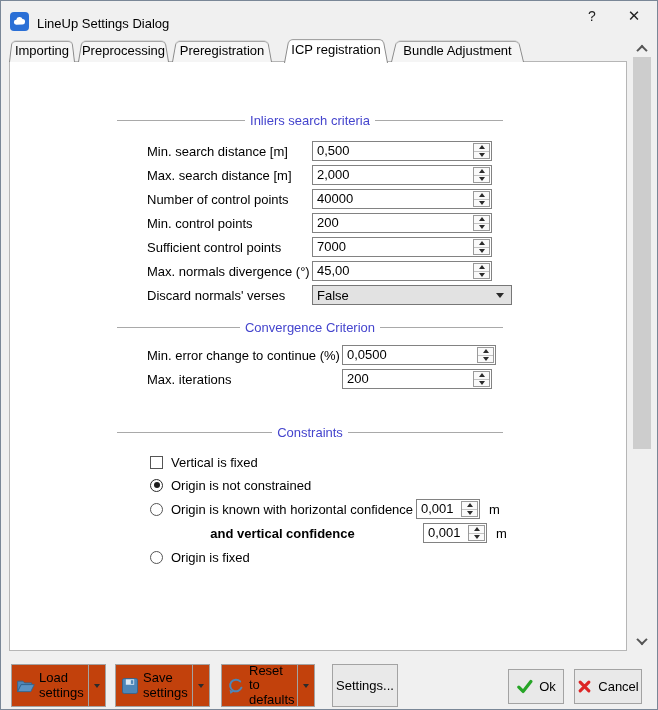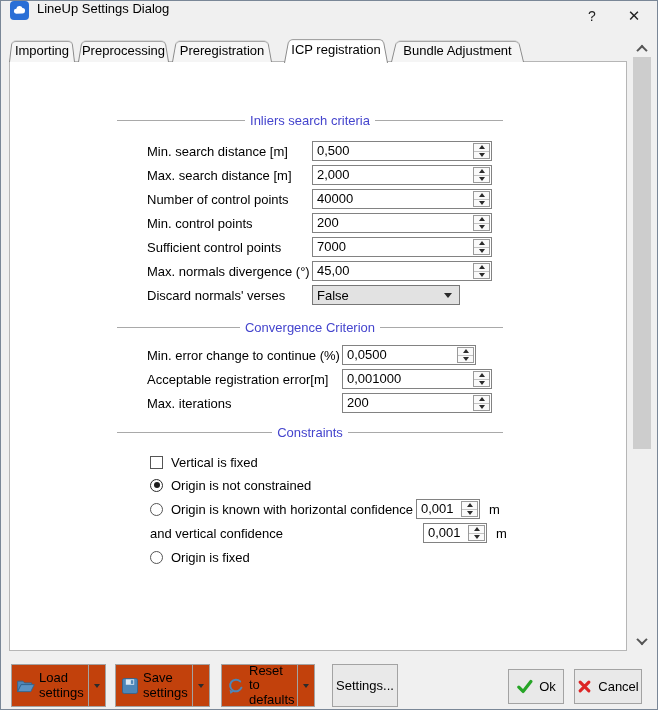--- a/index.html
+++ b/index.html
@@ -3,21 +3,21 @@
 <meta charset="utf-8">
 <style>
   html,body{margin:0;padding:0;background:#ffffff;}
   *{box-sizing:border-box;}
   .dialog{
     position:relative;width:658px;height:710px;background:#f0f0f0;
     border:1px solid #7a8797;font-family:"Liberation Sans",sans-serif;
     font-size:13px;color:#000;overflow:hidden;
   }
   
-  .titlebar{position:absolute;left:0;top:0;width:100%;height:30px;display:flex;align-items:flex-start;background:#f0f0f0;}
+  .titlebar{position:absolute;left:0;top:0;width:100%;height:30px;display:flex;align-items:flex-end;background:#f0f0f0;}
   .appicon{width:19px;height:19px;margin-left:9px;border-radius:4px;background:#2a6fd6;display:flex;align-items:center;justify-content:center;}
   .titletext{margin-left:8px;font-size:13px;}
   .tbspacer{flex:1;}
   .tbbtn{width:42px;height:30px;display:flex;align-items:center;justify-content:center;font-size:14px;color:#222;}
   .tbbtn.close{margin-right:2px;font-size:15px;}
   
   .tabbar{position:absolute;left:8px;top:38px;height:23px;display:flex;z-index:2;}
   .tab{position:relative;height:23px;line-height:23px;text-align:center;margin-right:3px;cursor:default;}
   .tab::before{content:"";position:absolute;inset:0;background:#f5f5f5;border:1px solid #8a8a8a;border-bottom:none;
     border-radius:5px 5px 0 0;transform:perspective(24px) rotateX(5deg);transform-origin:bottom;}
@@ -34,30 +34,30 @@
   .lbl{width:165px;}
   .lbl.wide{width:195px;}
   .spin{width:180px;height:20px;background:#fff;border:1px solid #828282;display:flex;align-items:stretch;}
   .spin .val{flex:1;padding:1px 4px 0 4px;overflow:hidden;white-space:nowrap;}
   .spinbtns{width:17px;margin:1px;border:1px solid #9a9a9a;background:#fafafa;display:flex;flex-direction:column;}
   .sb{flex:1;display:flex;align-items:center;justify-content:center;}
   .sb.dn{border-top:1px solid #c2c2c2;}
   .tri-up{width:0;height:0;border-left:3.5px solid transparent;border-right:3.5px solid transparent;border-bottom:4px solid #2b2b2b;}
   .tri-down{width:0;height:0;border-left:3.5px solid transparent;border-right:3.5px solid transparent;border-top:4px solid #2b2b2b;}
   .tri-down.big{border-left-width:4.5px;border-right-width:4.5px;border-top-width:5px;}
-  .combo{width:148px;height:20px;background:#e2e2e2;border:1px solid #777;display:flex;align-items:center;padding:0 7px 0 4px;}
+  .combo{width:200px;height:20px;background:#e2e2e2;border:1px solid #777;display:flex;align-items:center;padding:0 7px 0 4px;}
   .combo .val{flex:1;}
   
   .crow{position:absolute;left:140px;height:20px;display:flex;align-items:center;}
   .checkbox{width:13px;height:13px;border:1px solid #555;background:#fff;margin-right:8px;flex:none;}
   .radio{width:13px;height:13px;border:1px solid #555;background:#fff;border-radius:50%;margin-right:8px;flex:none;display:flex;align-items:center;justify-content:center;}
   .radio.checked{border-color:#2b2b2b;}
   .radio.checked .dot{width:6px;height:6px;border-radius:50%;background:#1e1e1e;}
   .cl-fixed{width:245px;}
-  .cl-right{width:265px;text-align:left;padding-right:0;}
+  .cl-right{width:265px;text-align:center;padding-right:0;font-weight:bold;}
   .spin.small{width:64px;margin-left:0;}
   .unit{margin-left:9px;}
   
   .vscroll{position:absolute;left:632px;top:40px;width:18px;height:608px;background:#f0f0f0;}
   .chev{width:8px;height:8px;border-left:2px solid #555;border-top:2px solid #555;}
   .scrollup{position:absolute;left:0;top:0;width:18px;height:16px;display:flex;align-items:center;justify-content:center;}
   .scrollup .chev{transform:rotate(45deg) translate(1px,1px);}
   .scrolldown{position:absolute;left:0;bottom:0;width:18px;height:16px;display:flex;align-items:center;justify-content:center;}
   .scrolldown .chev{transform:rotate(225deg) translate(1px,1px);}
   .thumb{position:absolute;left:0;top:16px;width:18px;height:392px;background:#cdcdcd;}
@@ -201,47 +201,33 @@
       </div>
     </div>
 
     <div class="sechead" style="top:258px">
       <span>Convergence Criterion</span>
     </div>
     <div class="rows" style="top:283px">
 
       <div class="row">
         <span class="lbl wide">Min. error change to continue (%)</span>
-        <div class="spin" style="width:134px">
+        <div class="spin" style="width:154px">
           <span class="val">0,0500</span>
           <div class="spinbtns">
             <div class="sb up">
                 <i class="tri-up"></i>
               </div>
             <div class="sb dn">
                 <i class="tri-down"></i>
               </div>
           </div>
         </div>
       </div>
 
-      <div class="row">
-        <span class="lbl wide">Acceptable registration error[m]</span>
-        <div class="spin" style="width:150px">
-          <span class="val">0,001000</span>
-          <div class="spinbtns">
-            <div class="sb up">
-                <i class="tri-up"></i>
-              </div>
-            <div class="sb dn">
-                <i class="tri-down"></i>
-              </div>
-          </div>
-        </div>
-      </div>
 
       <div class="row">
         <span class="lbl wide">Max. iterations</span>
         <div class="spin" style="width:150px">
           <span class="val">200</span>
           <div class="spinbtns">
             <div class="sb up">
                 <i class="tri-up"></i>
               </div>
             <div class="sb dn">

